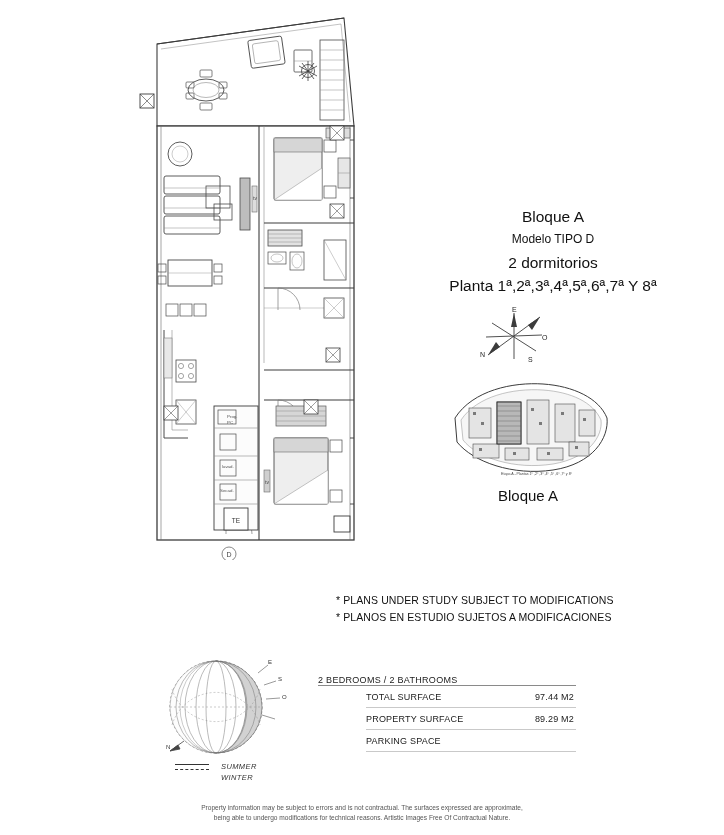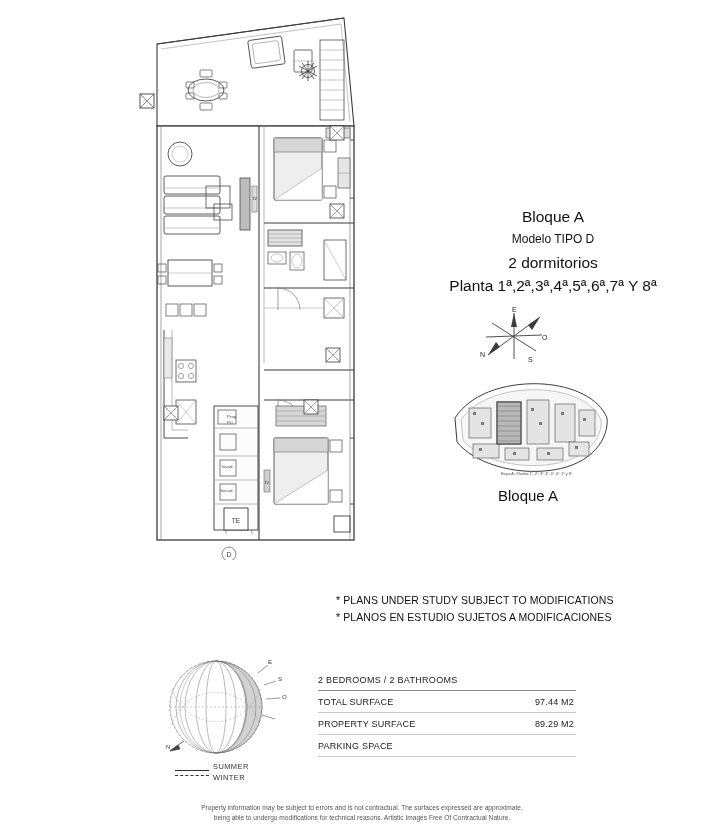--- a/index.html
+++ b/index.html
@@ -101,22 +101,23 @@
     position: absolute;
     left: 175px;
     top: 762px;
     width: 120px;
     font-size: 7.5px;
     line-height: 9px;
     color: #333;
   }
   .sun-legend .rows {
     display: flex;
-    align-items: center;
-    gap: 4px;
+    align-items: flex-start;
+    gap: 12px;
+    font-style: italic;
   }
   .sun-legend .lines {
     display: flex;
     flex-direction: column;
     gap: 4px;
     padding-top: 2px;
   }
   .sun-legend .ln {
     width: 34px;
     height: 0;
@@ -137,29 +138,29 @@
     position: absolute;
     left: 318px;
     top: 675px;
     width: 258px;
     font-size: 9px;
     color: #1a1a1a;
     letter-spacing: .2px;
   }
   .surfaces .heading {
     font-size: 9px;
-    padding-bottom: 5px;
     border-bottom: 1px solid #8a8a8a;
     letter-spacing: .3px;
   }
   .surfaces .row {
     display: flex;
     justify-content: space-between;
     padding: 6px 0 5px 0;
     border-bottom: 1px solid #c9c9c9;
+    margin-left: 48px;
   }
   .surfaces .row:last-child { border-bottom: 1px solid #c9c9c9; text-align: center; }
   .surfaces .row .k { white-space: nowrap; }
   .surfaces .row .v { white-space: nowrap; padding-right: 2px; padding-left: 23px; }
 
   
   .footer {
     position: absolute;
     left: 0;
     top: 803px;

